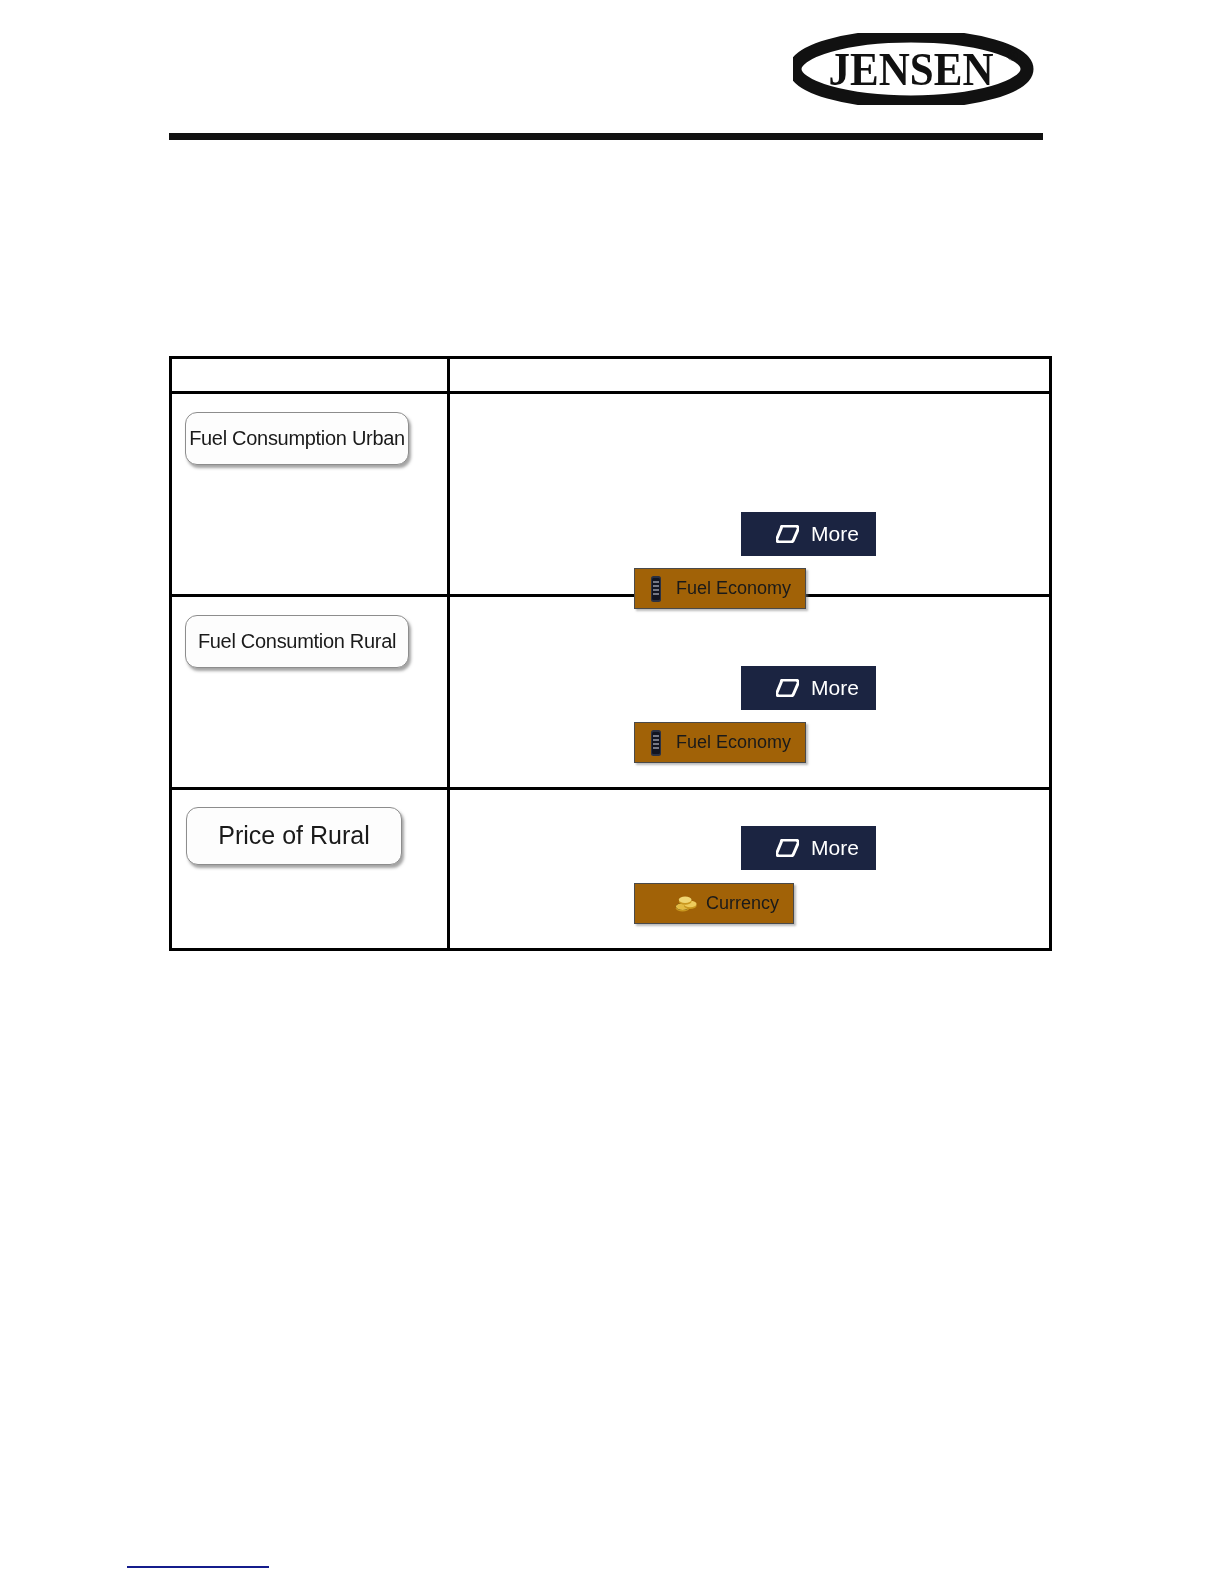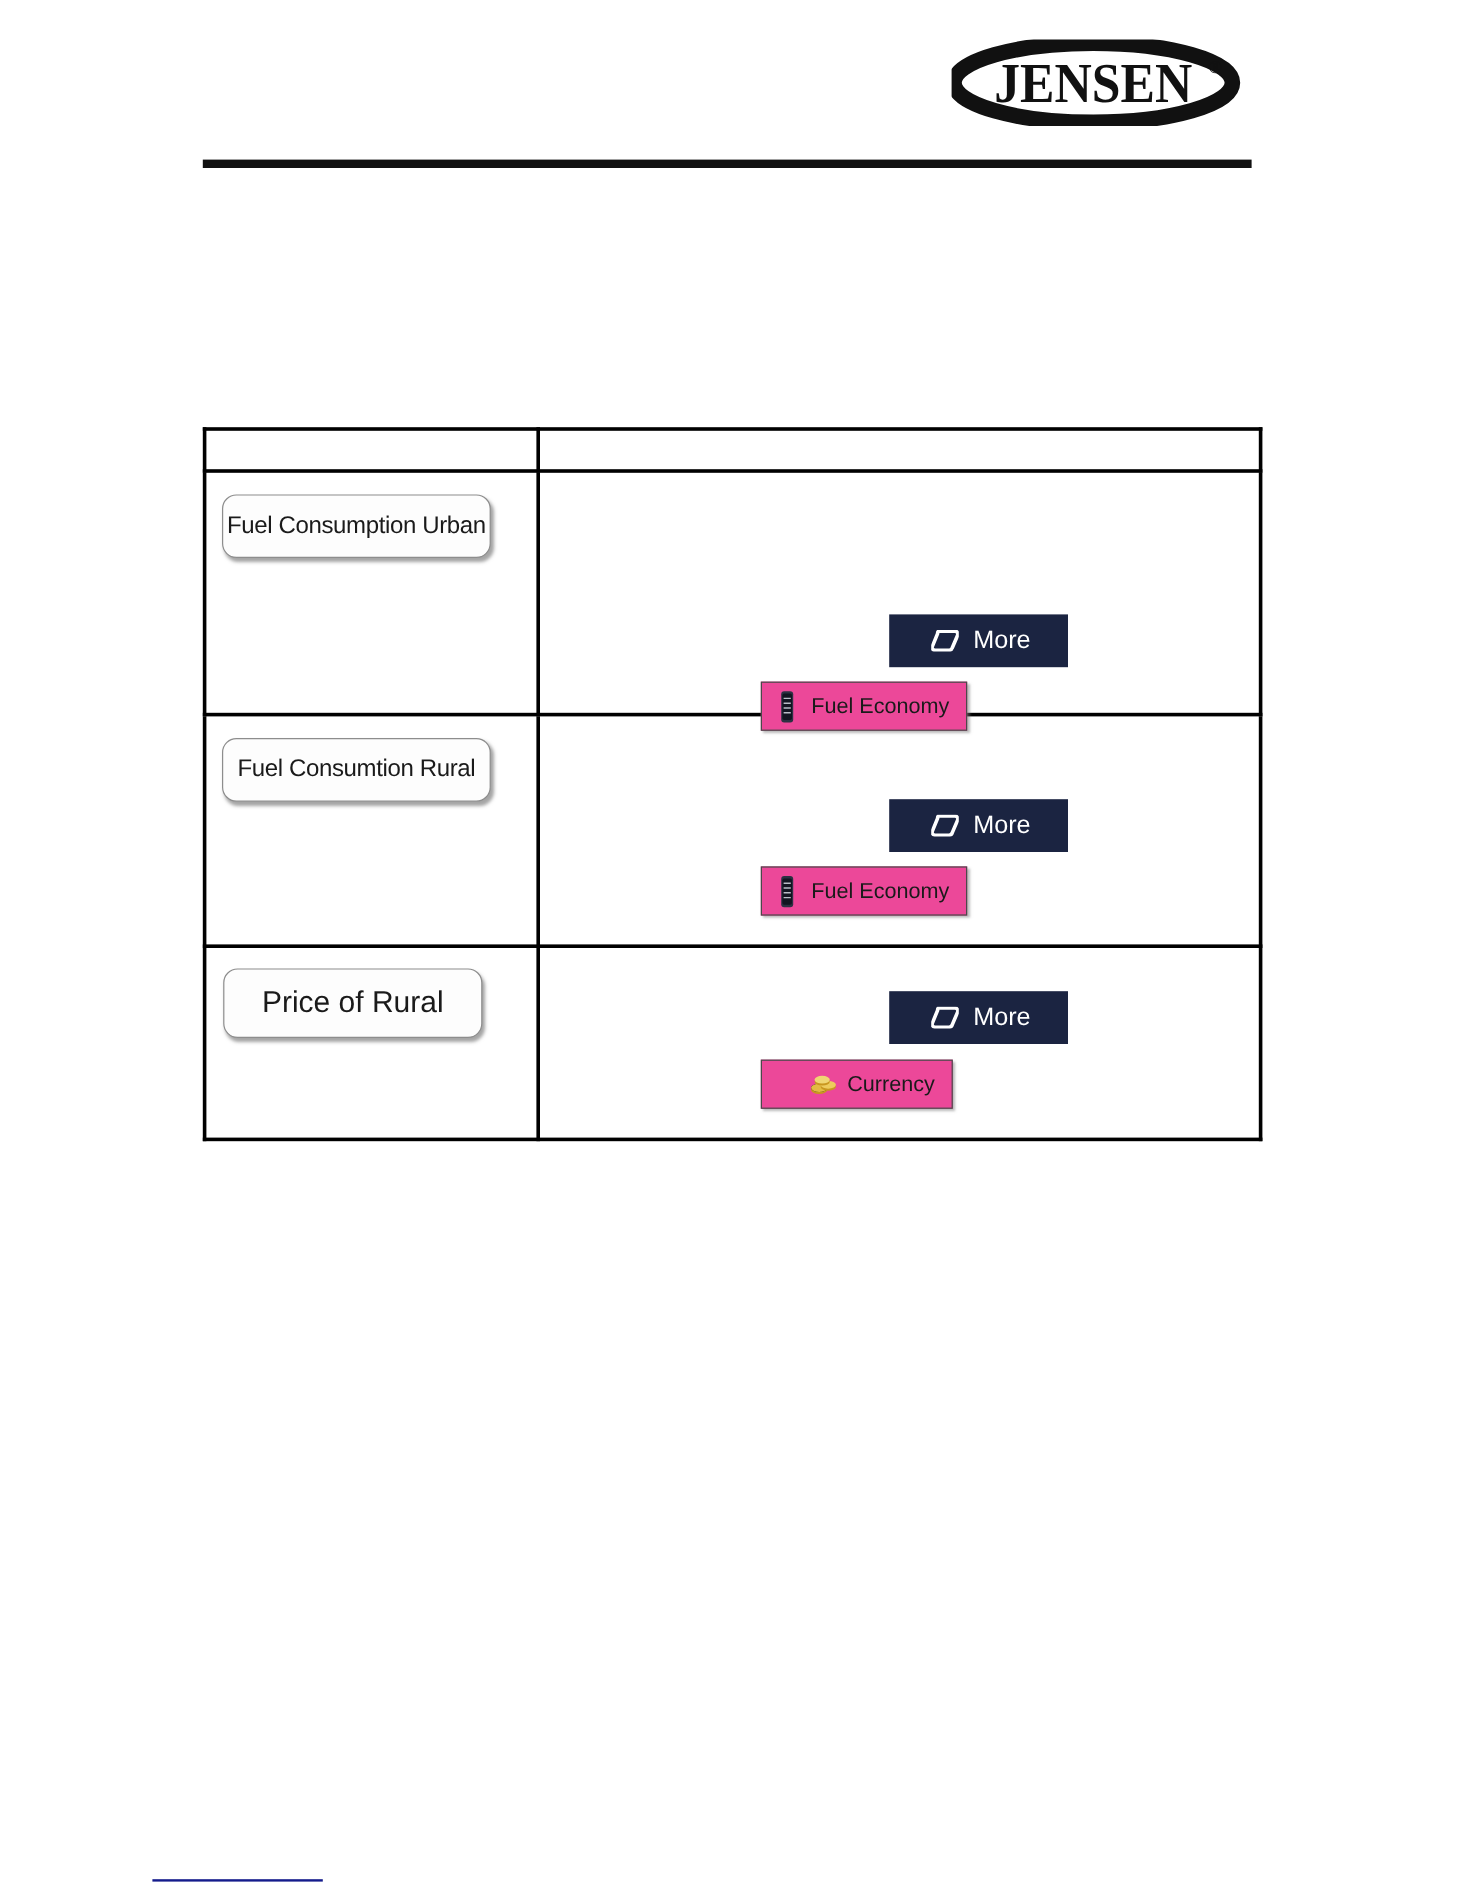--- a/index.html
+++ b/index.html
@@ -102,39 +102,39 @@
   
   .right-stack {
     position: relative;
     height: 100%;
   }
 
   .more-button {
     position: absolute;
     background: #1b2441;
     color: #ffffff;
-    width: 149px;
+    width: 135px;
     height: 44px;
     display: flex;
     align-items: center;
     gap: 12px;
     padding-left: 35px;
     box-sizing: border-box;
     font-size: 21px;
   }
   .more-icon {
     width: 23px;
     height: 18px;
     flex: 0 0 auto;
   }
   .more-icon svg { display: block; width: 100%; height: 100%; }
 
   .action-button {
     position: absolute;
-    background: #ec4899;
+    background: #a16207;
     border: 1.5px solid #4a4a4a;
     box-shadow: 2px 2px 2px rgba(120,120,120,0.5);
     height: 41px;
     display: flex;
     align-items: center;
     gap: 9px;
     padding: 0 14px 0 10px;
     box-sizing: border-box;
     font-size: 18px;
     color: #1a1a1a;

